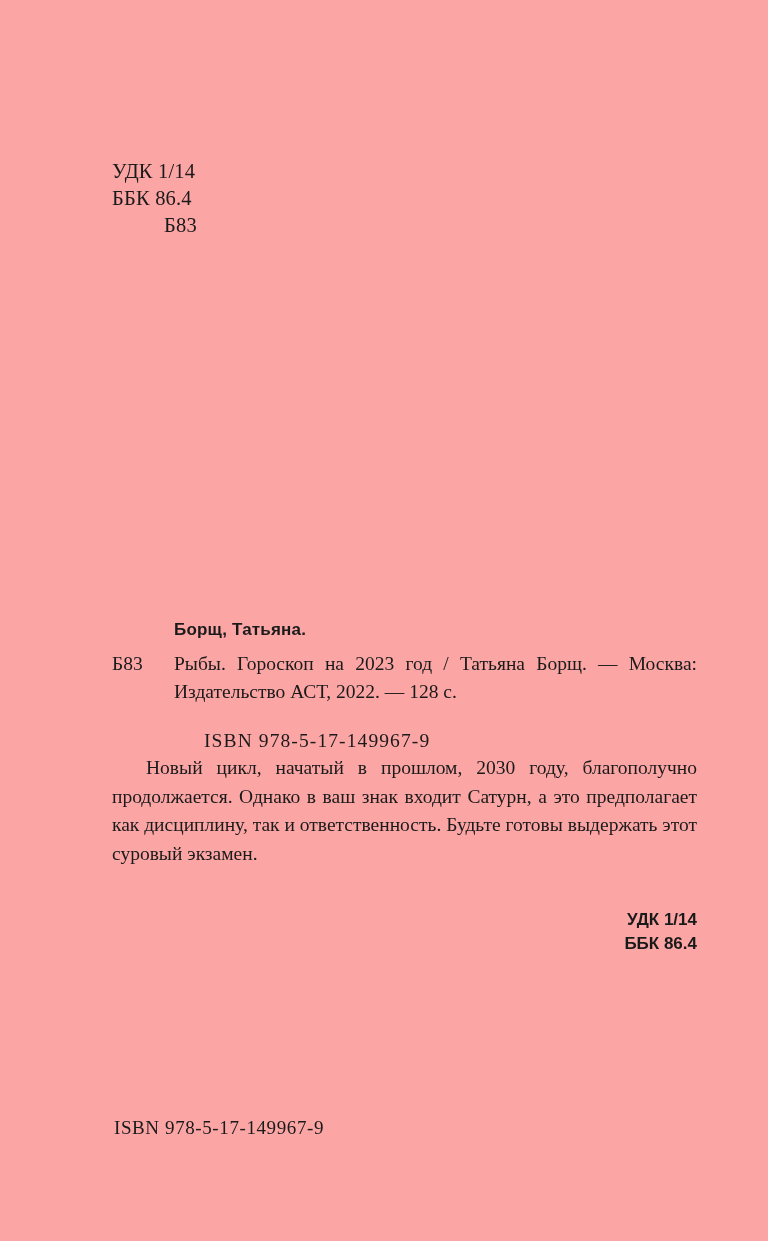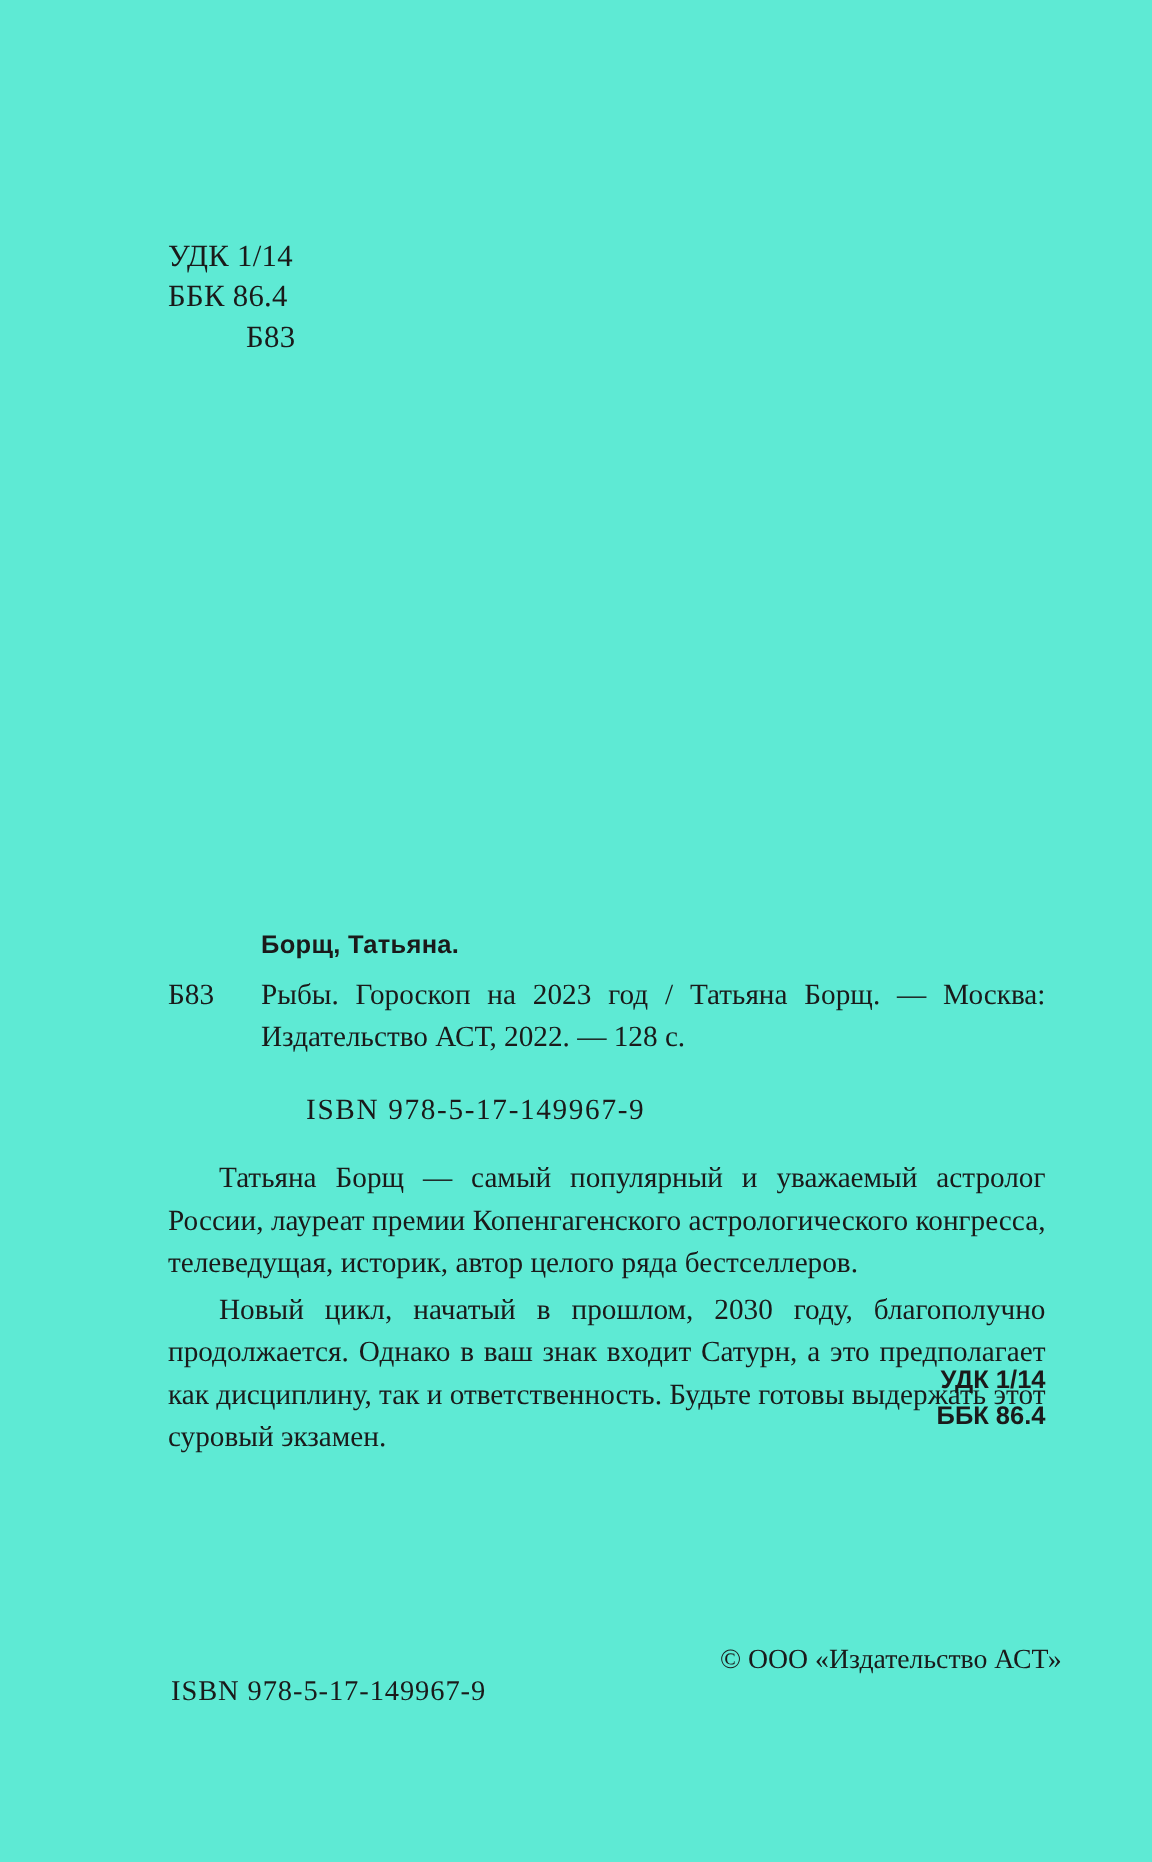--- a/index.html
+++ b/index.html
@@ -5,21 +5,21 @@
   html, body {
     margin: 0;
     padding: 0;
     background: #ffffff;
   }
   .page {
     position: relative;
     width: 768px;
     height: 1241px;
     margin: 0 auto;
-    background: #5eead4;
+    background: #fca5a5;
     color: #1a1a1a;
     font-family: "Liberation Serif", serif;
     overflow: hidden;
   }
 
   
   .udk-block {
     position: absolute;
     left: 112px;
     top: 158px;
@@ -127,28 +127,26 @@
   <div class="card">
     <div class="card-author">Борщ, Татьяна.</div>
 
     <div class="card-body">
       <div class="card-code">Б83</div>
       <div class="card-desc">Рыбы. Гороскоп на 2023 год / Татьяна Борщ. — Москва: Издательство АСТ, 2022. — 128 с.</div>
     </div>
 
     <div class="isbn-line">ISBN 978-5-17-149967-9</div>
 
-    <div class="para">Татьяна Борщ — самый популярный и уважаемый астролог России, лауреат премии Копенгагенского астрологического конгресса, телеведущая, историк, автор целого ряда бестселлеров.</div>
     <div class="para second">Новый цикл, начатый в прошлом, 2030 году, благополучно продолжается. Однако в ваш знак входит Сатурн, а это предполагает как дисциплину, так и ответственность. Будьте готовы выдержать этот суровый экзамен.</div>
   </div>
 
   <div class="udk-right">
     <div>УДК 1/14</div>
     <div>ББК 86.4</div>
   </div>
 
   <div class="footer-isbn">ISBN 978-5-17-149967-9</div>
 
   <div class="footer-copy">
-    <div class="row">© ООО «Издательство АСТ»</div>
   </div>
 
 </div>
 
 </body></html>

